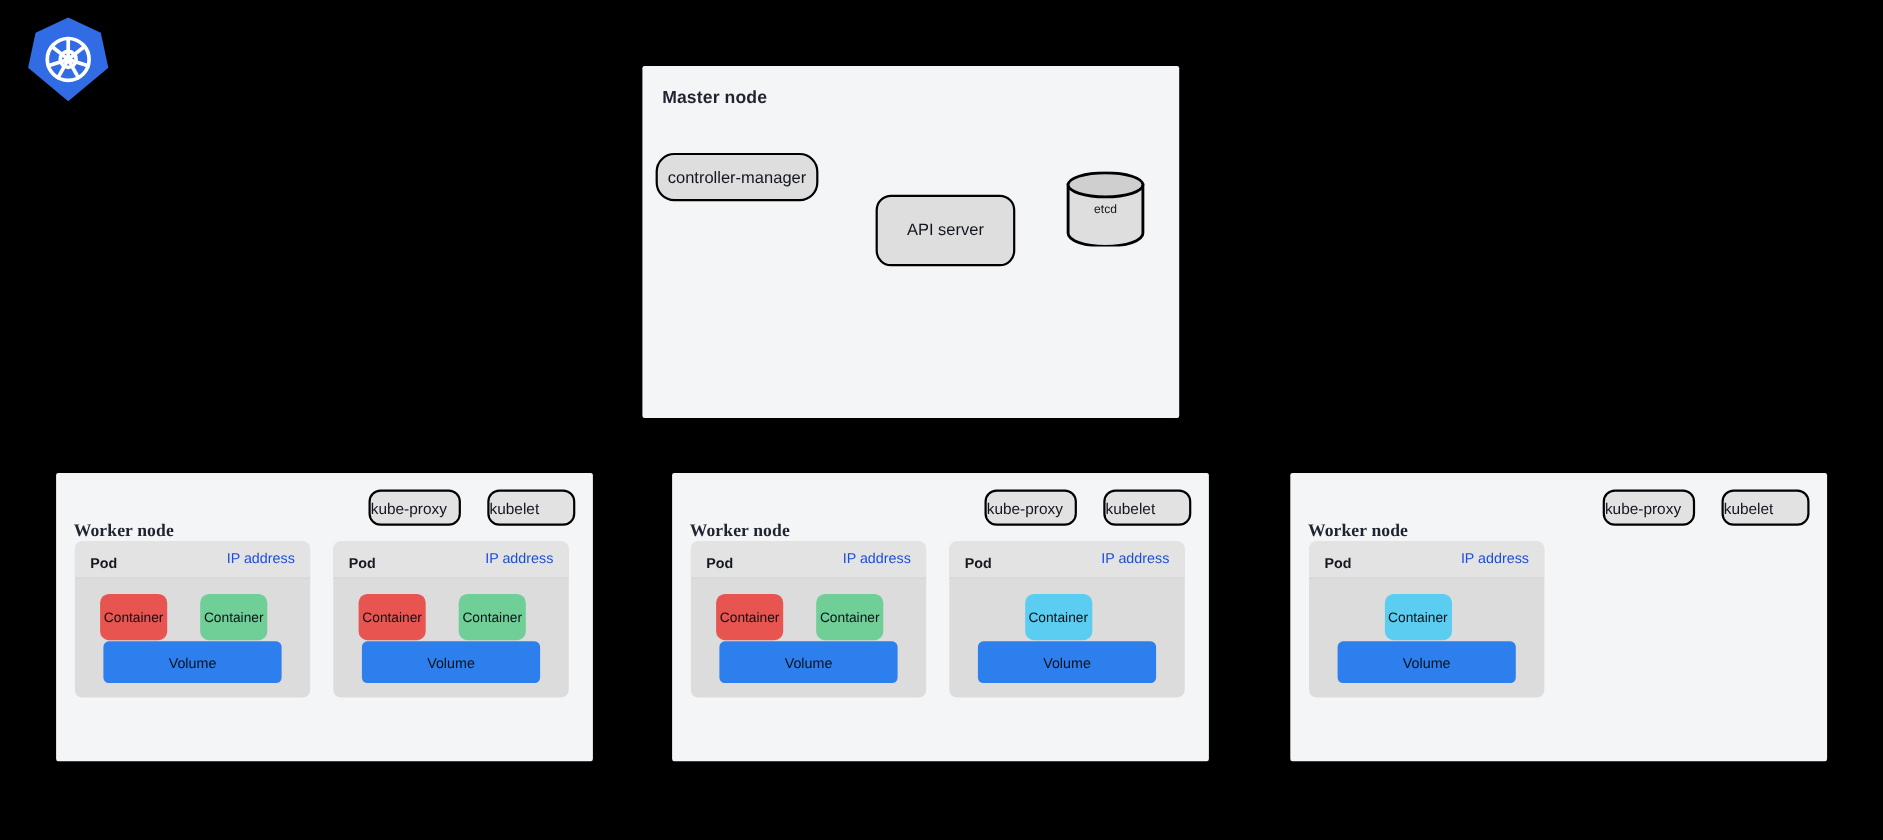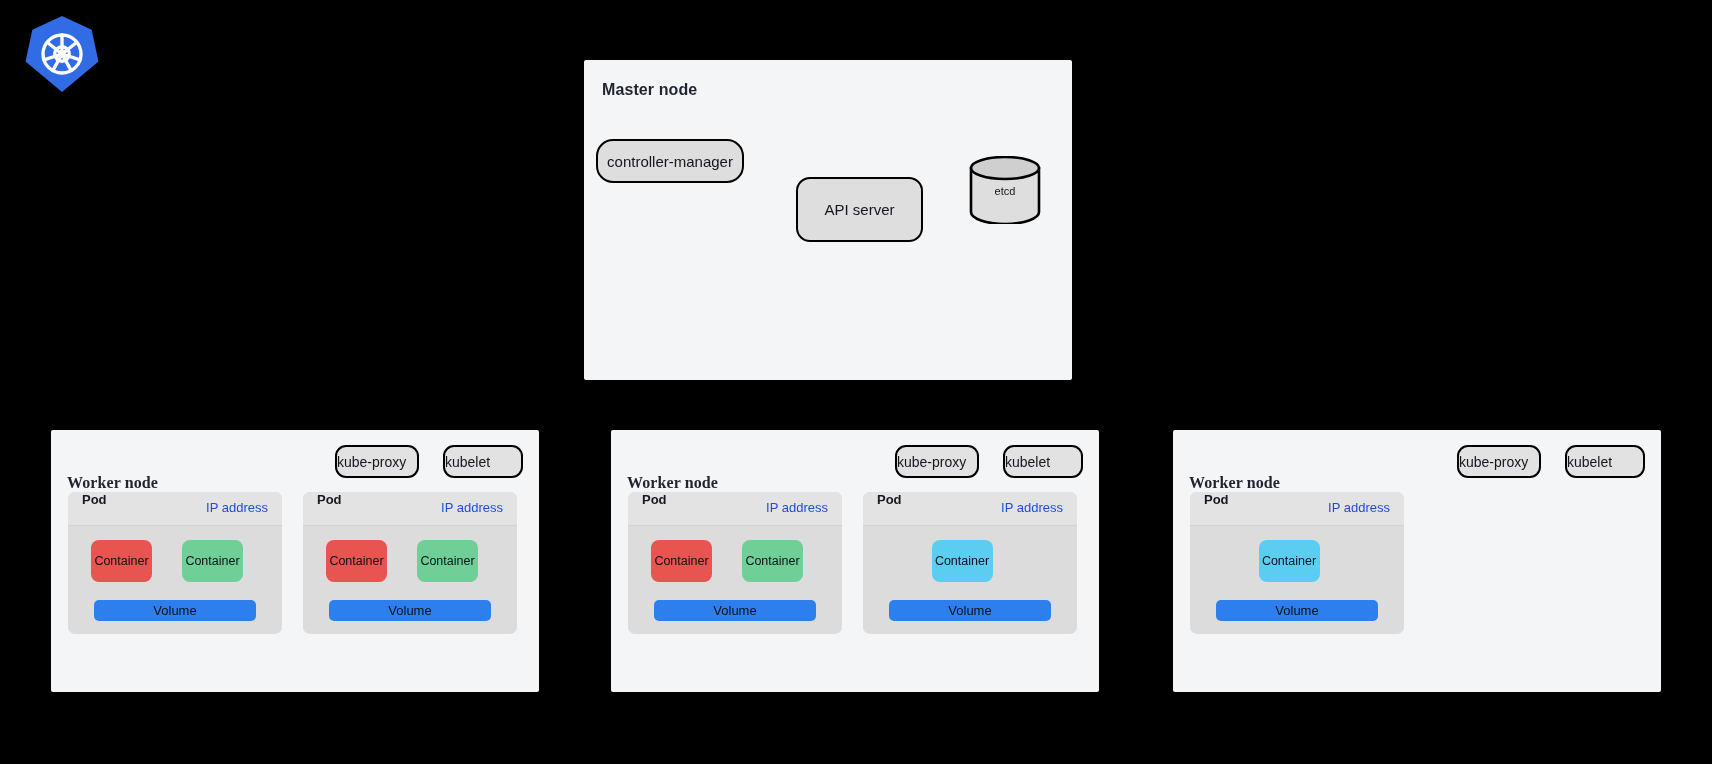--- a/index.html
+++ b/index.html
@@ -159,21 +159,21 @@
 
   .pod-header {
     position: relative;
     height: 33px;
     background: #E3E3E3;
     border-bottom: 1px solid #D2D2D2;
   }
   .pod-header .pod-label {
     position: absolute;
     left: 14px;
-    top: 0;
+    top: 12px;
     font-size: 13px;
     font-weight: bold;
     color: #15181F;
   }
   .pod-header .pod-ip {
     position: absolute;
     right: 14px;
     top: 8px;
     font-size: 13px;
     color: #1d4ed8;
@@ -204,21 +204,21 @@
     font-size: 12.5px;
     color: #0D1117;
     white-space: nowrap;
   }
 
   .volume-bar {
     position: absolute;
     left: 26px;
     right: 26px;
     bottom: 14px;
-    height: 21px;
+    height: 38px;
     border-radius: 5px;
     display: flex;
     align-items: center;
     justify-content: center;
     font-size: 13px;
     color: #0D1117;
   }
 </style>
 </head>
 <body>

